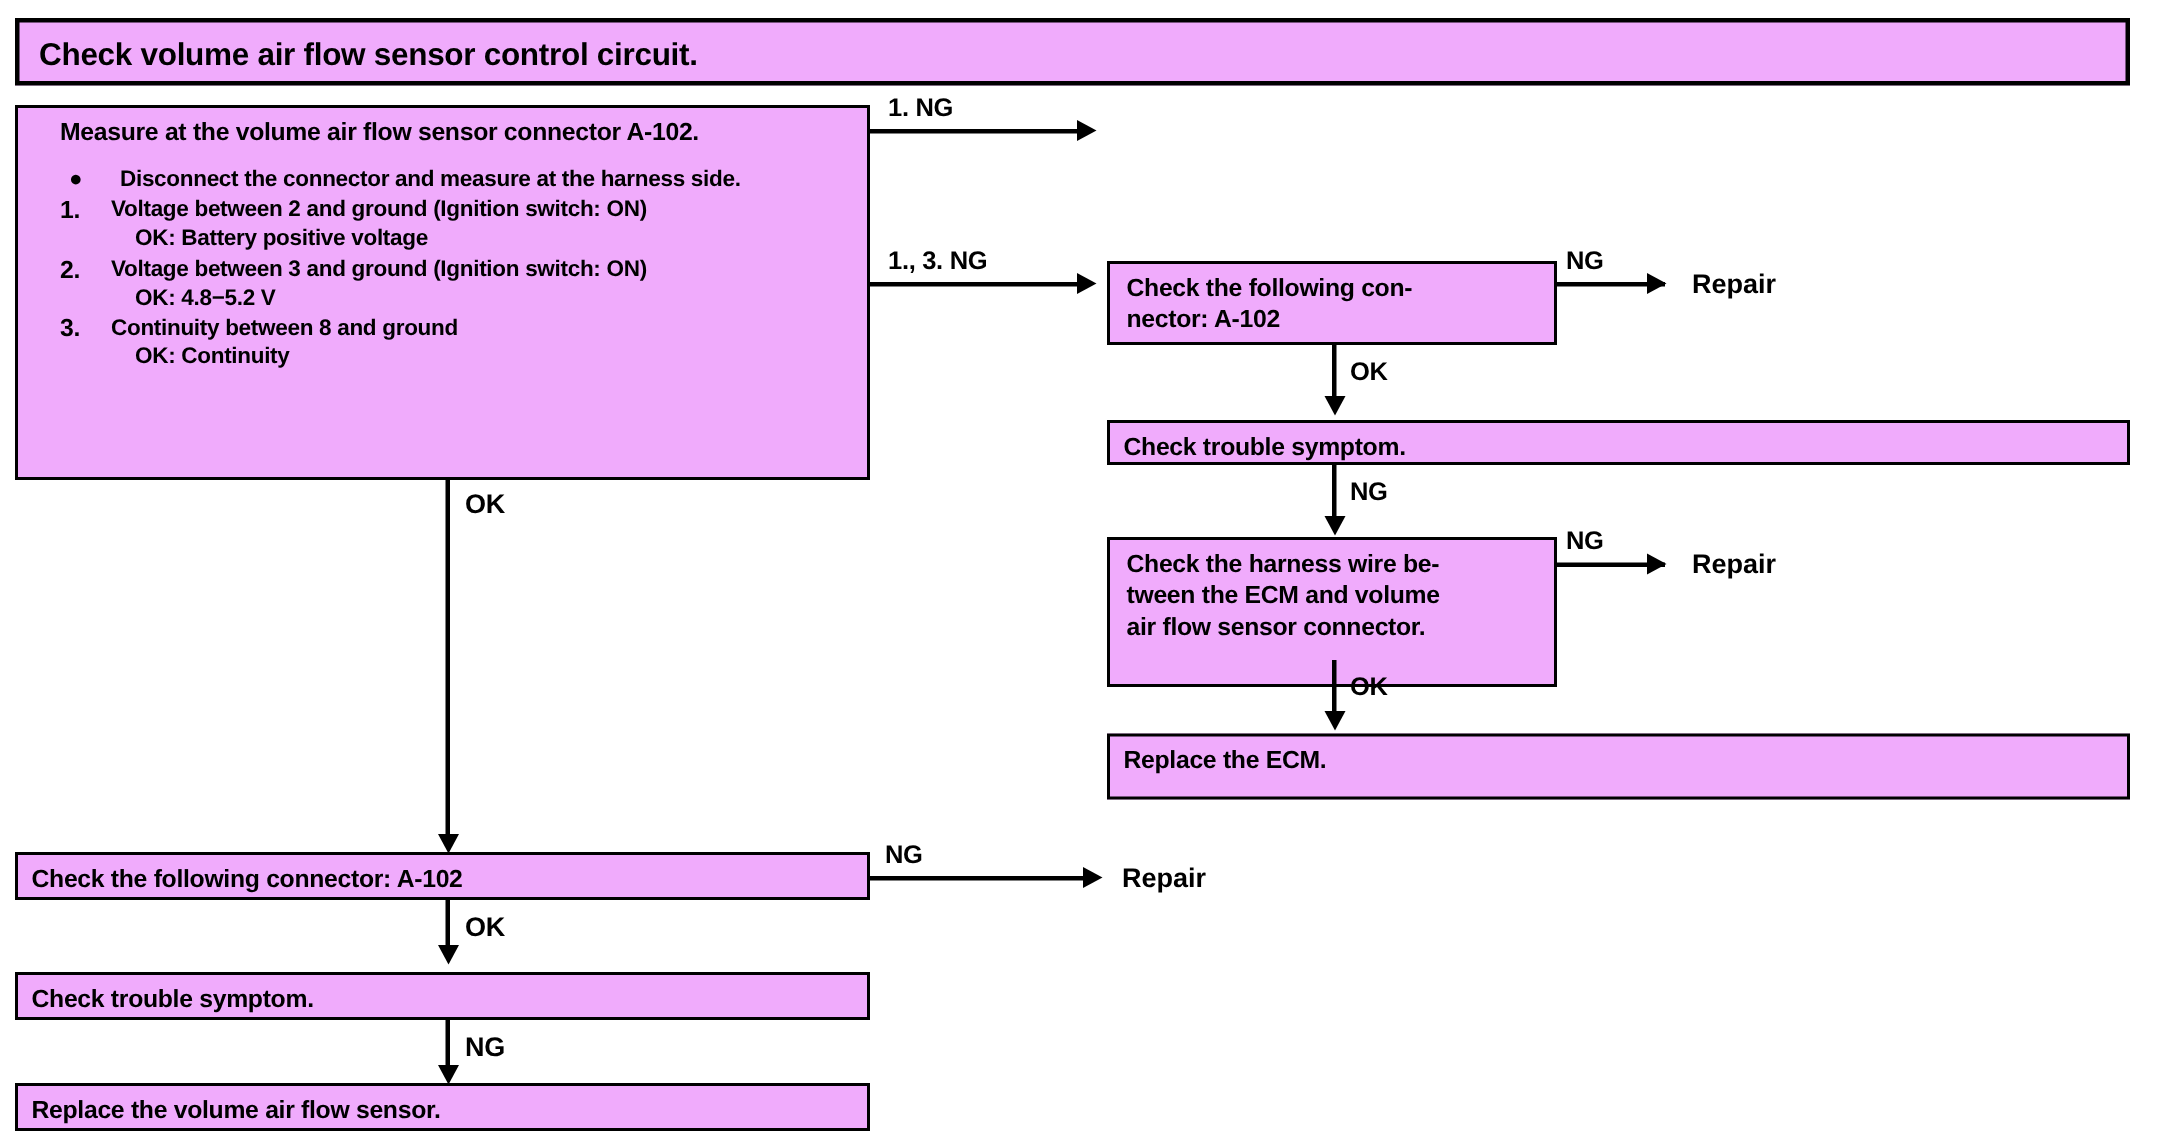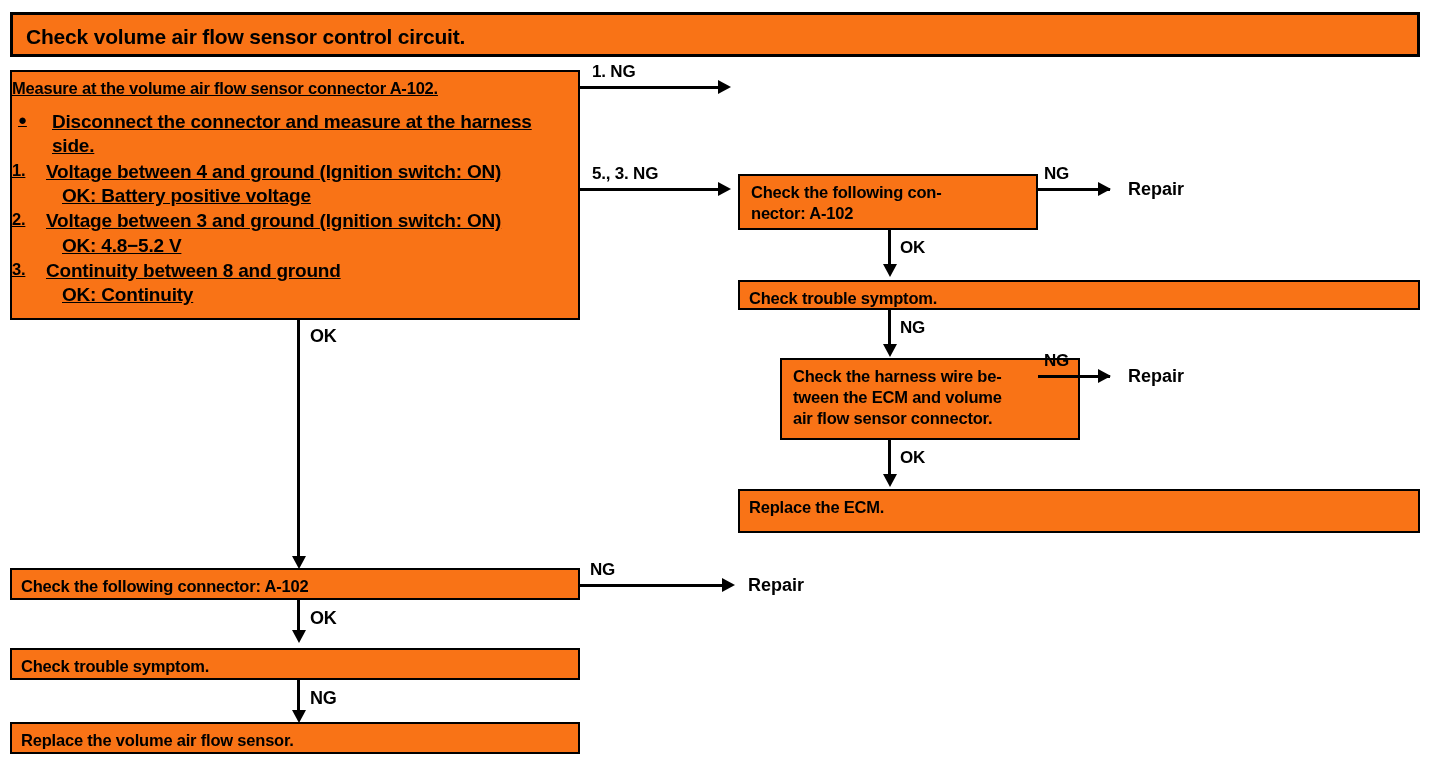--- a/index.html
+++ b/index.html
@@ -14,38 +14,37 @@
     height: 764px;
     background: #ffffff;
     font-family: "Liberation Sans", sans-serif;
     color: #000000;
     overflow: hidden;
   }
   .box {
     position: absolute;
     box-sizing: border-box;
     border: 2px solid #000;
-    background: #f97316;
+    background: #f0abfc;
     font-weight: bold;
     line-height: 1.28;
     letter-spacing: -0.2px;
   }
   .box .txt {
     display: block;
     white-space: pre-line;
   }
   .title-box {
     border-width: 3px;
     font-size: 21px;
     padding: 9px 13px;
   }
   .measure-box {
     font-size: 16.5px;
-    padding: 6px 10px 8px 0;
-    text-decoration: underline;
+    padding: 6px 10px 8px 28px;
   }
   .plain-box {
     font-size: 16.5px;
     padding: 6px 9px;
   }
   .tight-box {
     font-size: 16.5px;
     padding: 6px 11px 7px 11px;
     text-align: justify;
     text-align-last: left;
@@ -66,21 +65,21 @@
     flex: 0 0 34px;
     font-weight: bold;
     font-size: 16.5px;
   }
   .bullet-marker.dot {
     font-size: 15px;
     padding-left: 6px;
   }
   .bullet-body {
     flex: 1;
-    font-size: 19px;
+    font-size: 15px;
     font-weight: bold;
   }
   .bullet-body .sub {
     display: block;
     padding-left: 16px;
   }
   .lbl {
     position: absolute;
     font-size: 17px;
     font-weight: bold;
@@ -136,21 +135,21 @@
     <span class="meas-head">Measure at the volume air flow sensor connector A-102.</span>
 
     <div class="bullet-row">
       <span class="bullet-marker dot">●</span>
       <span class="bullet-body">Disconnect the connector and measure at the harness side.</span>
     </div>
 
     <div class="bullet-row">
       <span class="bullet-marker">1.</span>
       <span class="bullet-body">
-        <span>Voltage between 4 and ground (Ignition switch: ON)</span>
+        <span>Voltage between 2 and ground (Ignition switch: ON)</span>
         <span class="sub">OK: Battery positive voltage</span>
       </span>
     </div>
 
     <div class="bullet-row">
       <span class="bullet-marker">2.</span>
       <span class="bullet-body">
         <span>Voltage between 3 and ground (Ignition switch: ON)</span>
         <span class="sub">OK: 4.8−5.2 V</span>
       </span>
@@ -165,21 +164,21 @@
     </div>
   </div>
 
   <div class="hline" style="left:580px; top:86px; width:140px;"></div>
   <div class="arrow-right" style="left:718px; top:80px;"></div>
   <span class="lbl" style="left:592px; top:62px;">1. NG</span>
 
 
   <div class="hline" style="left:580px; top:188px; width:140px;"></div>
   <div class="arrow-right" style="left:718px; top:182px;"></div>
-  <span class="lbl" style="left:592px; top:164px;">5., 3. NG</span>
+  <span class="lbl" style="left:592px; top:164px;">1., 3. NG</span>
 
   <div class="box tight-box" style="left:738px; top:174px; width:300px; height:56px;">
     <span class="txt">Check the following con-
 nector: A-102</span>
   </div>
 
   <div class="hline" style="left:1038px; top:188px; width:72px;"></div>
   <div class="arrow-right" style="left:1098px; top:182px;"></div>
   <span class="lbl" style="left:1044px; top:164px;">NG</span>
   <span class="term" style="left:1128px; top:179px;">Repair</span>
@@ -189,21 +188,21 @@
   <span class="lbl" style="left:900px; top:238px;">OK</span>
 
   <div class="box plain-box" style="left:738px; top:280px; width:682px; height:30px;">
     <span class="txt">Check trouble symptom.</span>
   </div>
 
   <div class="vline" style="left:888px; top:310px; height:38px;"></div>
   <div class="arrow-down" style="left:883px; top:344px;"></div>
   <span class="lbl" style="left:900px; top:318px;">NG</span>
 
-  <div class="box tight-box" style="left:780px; top:358px; width:300px; height:82px;">
+  <div class="box tight-box" style="left:738px; top:358px; width:300px; height:100px;">
     <span class="txt">Check the harness wire be-
 tween the ECM and volume
 air flow sensor connector.</span>
   </div>
 
   <div class="hline" style="left:1038px; top:375px; width:72px;"></div>
   <div class="arrow-right" style="left:1098px; top:369px;"></div>
   <span class="lbl" style="left:1044px; top:351px;">NG</span>
   <span class="term" style="left:1128px; top:366px;">Repair</span>
 

